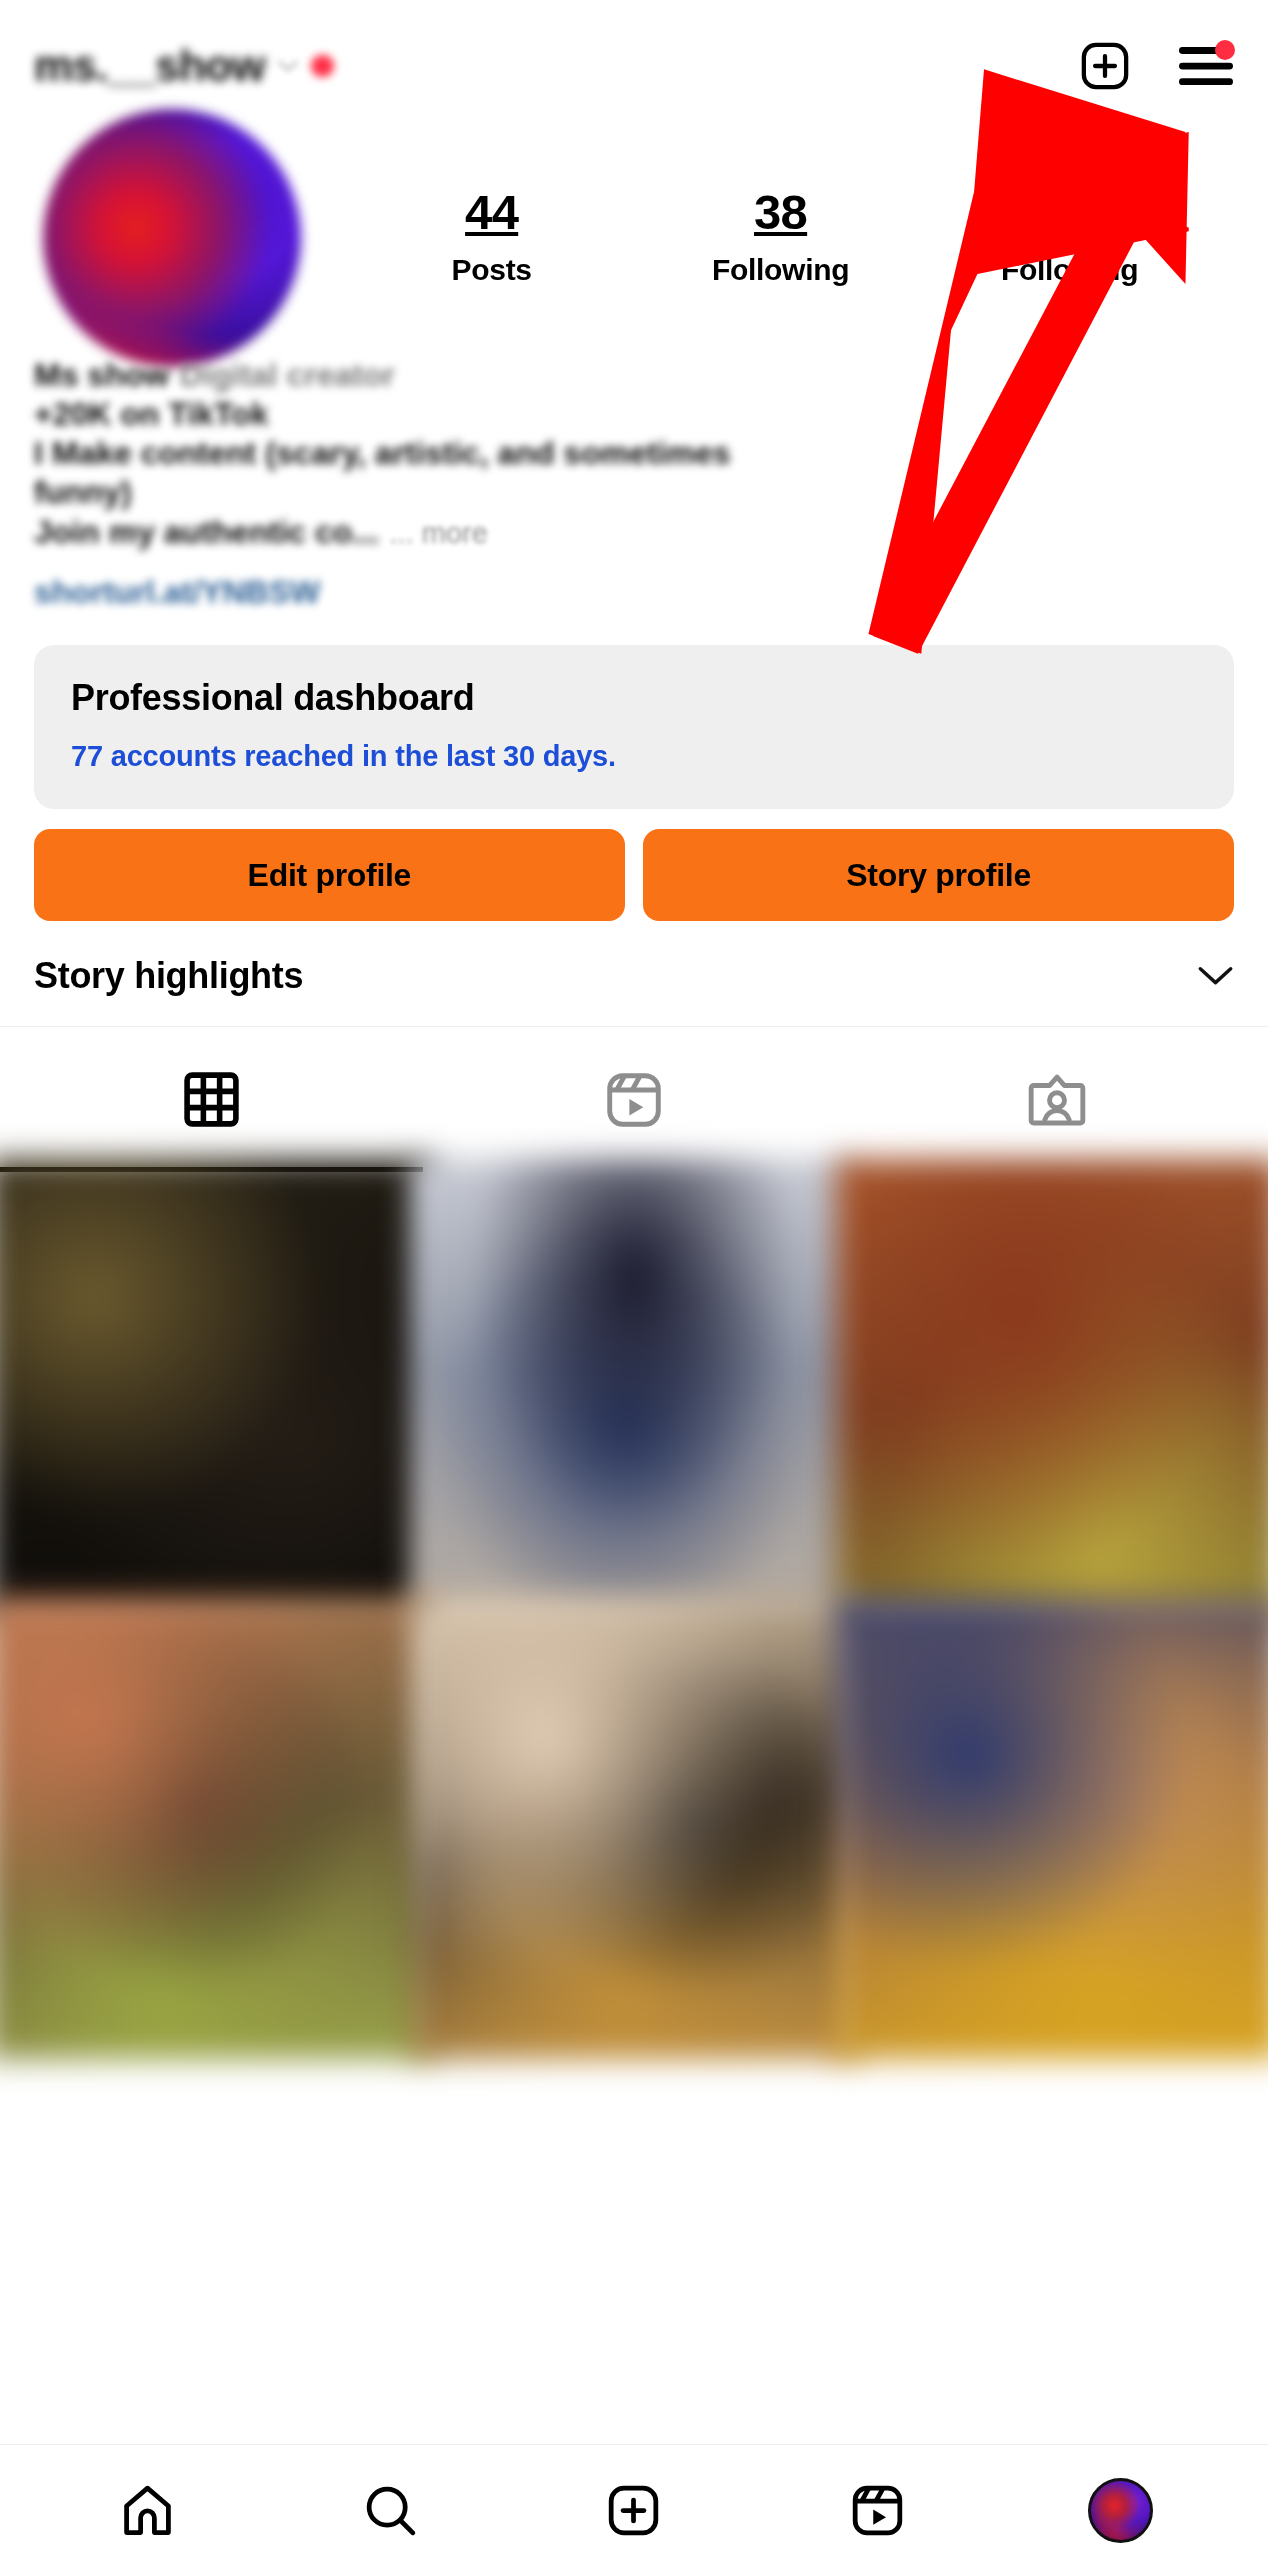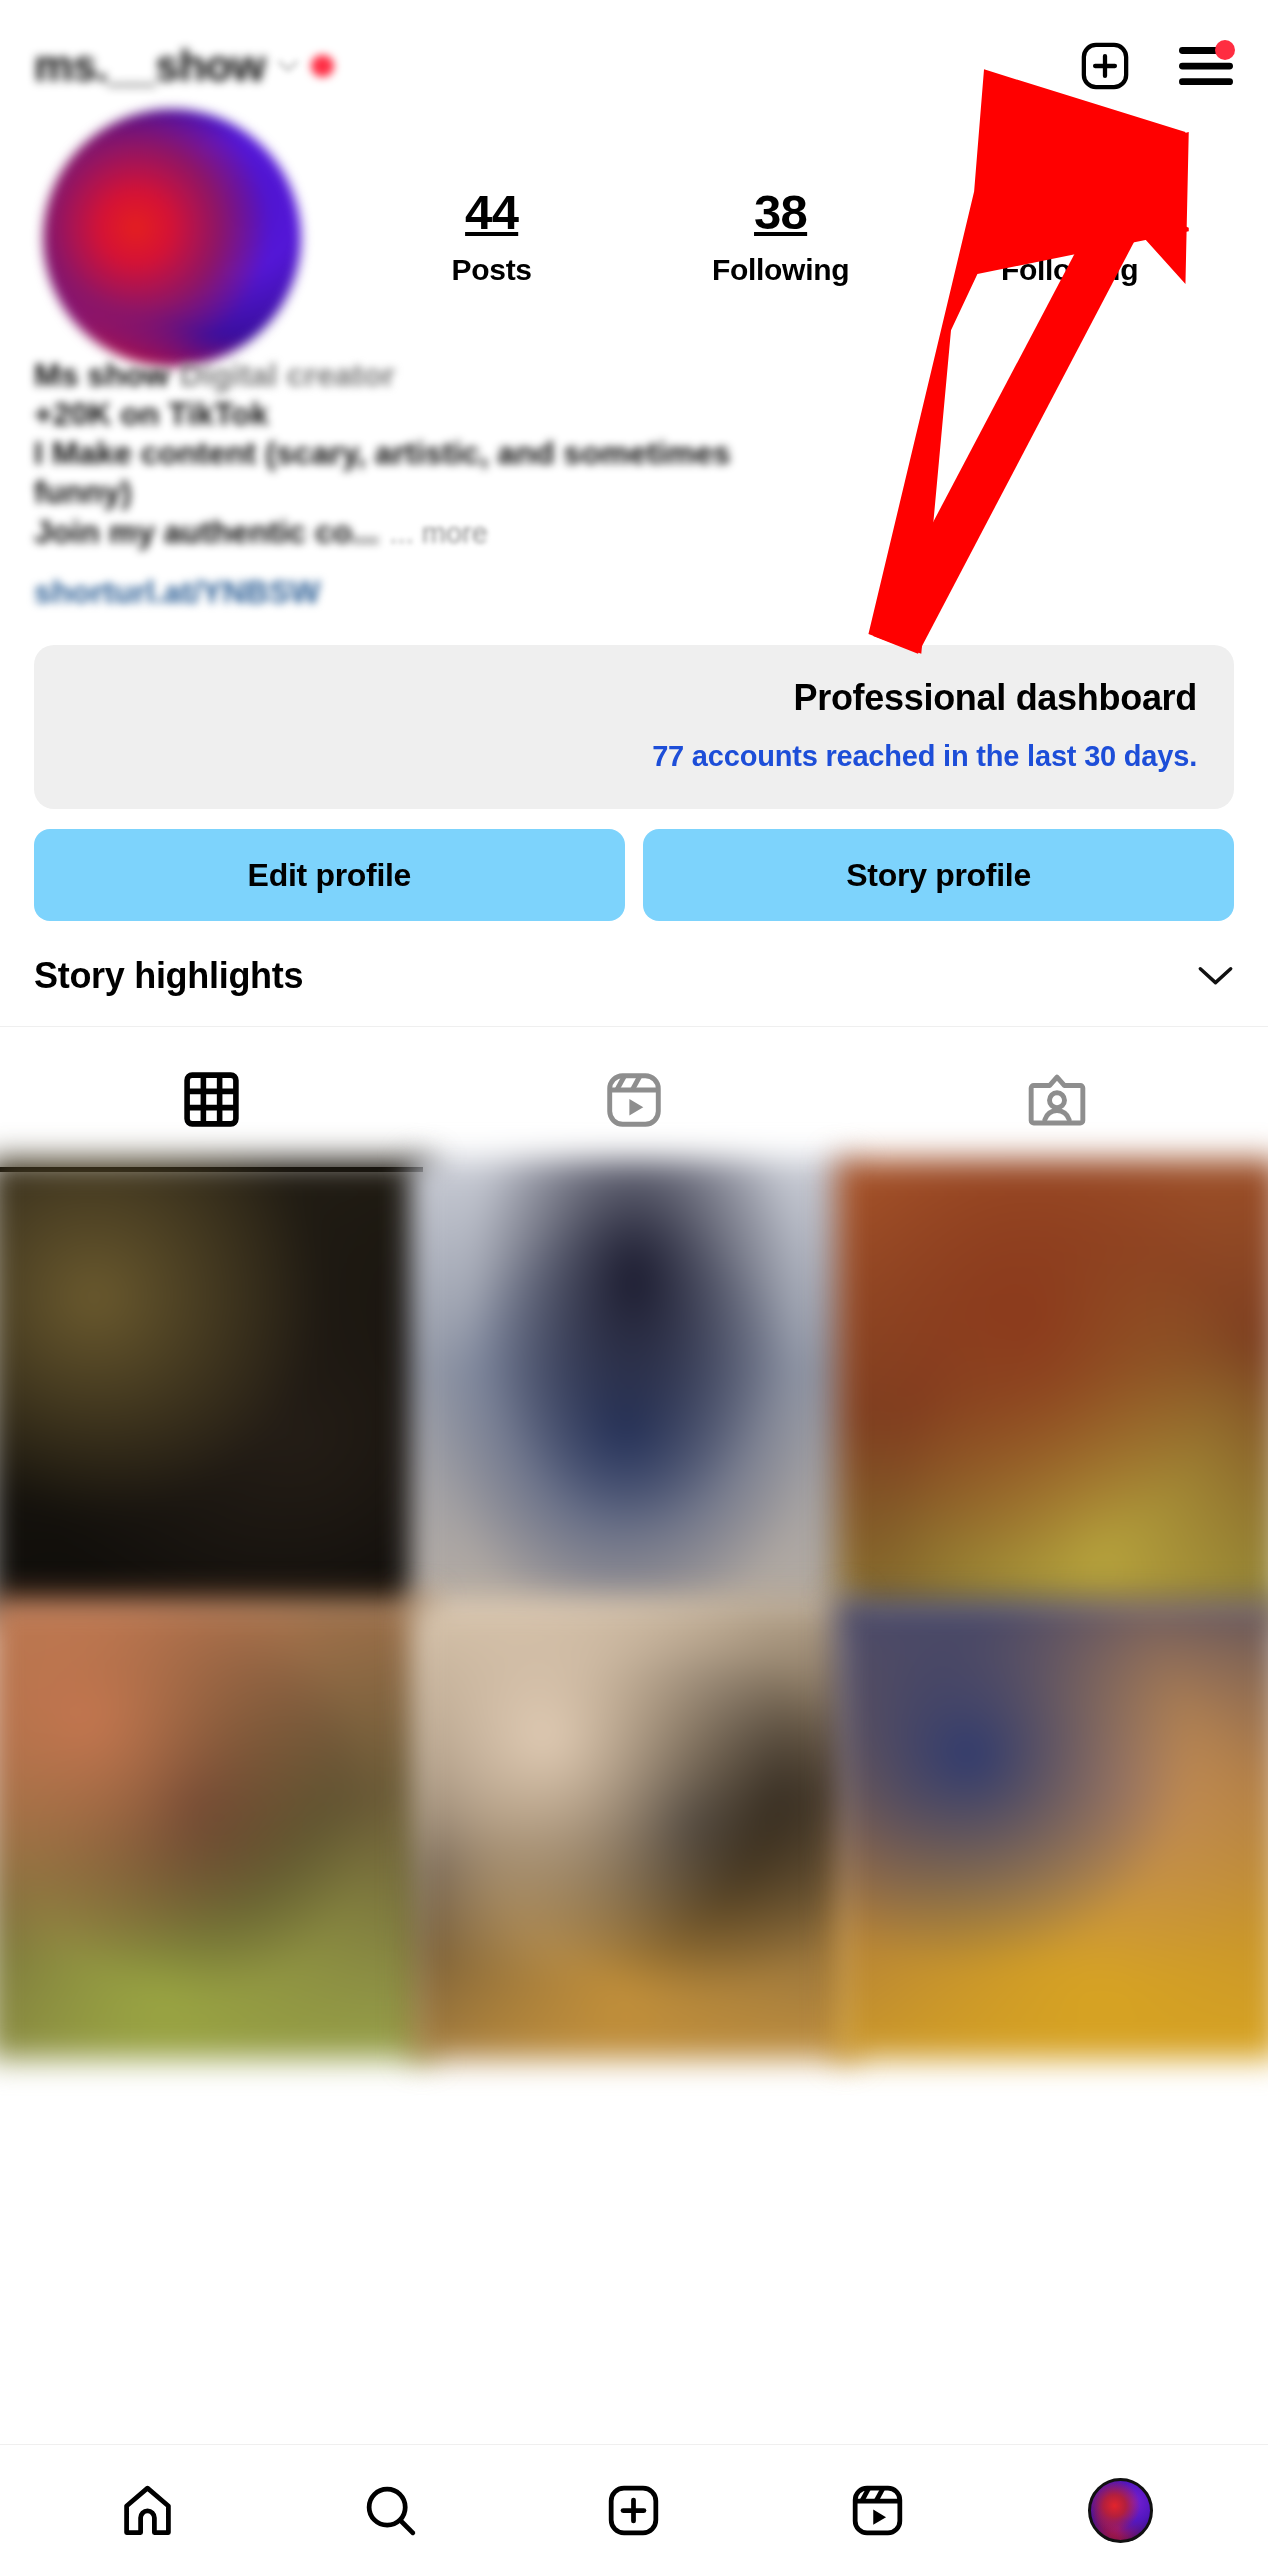--- a/index.html
+++ b/index.html
@@ -52,29 +52,28 @@
   .more { font-size:29px; color:#8e8e8e; filter:blur(2.6px); font-weight:500; }
   .bio-link {
     font-size:32px; font-weight:700; color:#2a5d94; margin-top:22.5px;
     filter:blur(4px); user-select:none;
   }
 
   
   .dash {
     margin:34px 34px 0 34px; background:#efefef; border-radius:20px;
     padding:32px 37px 36px 37px;
-    text-align:right;
   }
   .dash-title { font-size:36px; font-weight:700; letter-spacing:-0.3px; }
   .dash-sub { font-size:29px; font-weight:700; color:#1d4ed8; margin-top:21px; letter-spacing:-0.2px; }
 
   
   .actions { display:flex; gap:18.5px; padding:20px 34px 0 34px; }
   .act-btn {
-    flex:1; background:#7dd3fc; border-radius:16px; height:92px;
+    flex:1; background:#f97316; border-radius:16px; height:92px;
     display:flex; align-items:center; justify-content:center;
     font-size:32px; font-weight:700; letter-spacing:-0.3px; border:none; color:#000;
     font-family:inherit;
     text-align:right;
   }
 
   
   .highlights {
     display:flex; align-items:center; justify-content:space-between;
     padding:34px 34px 29px 34px;

